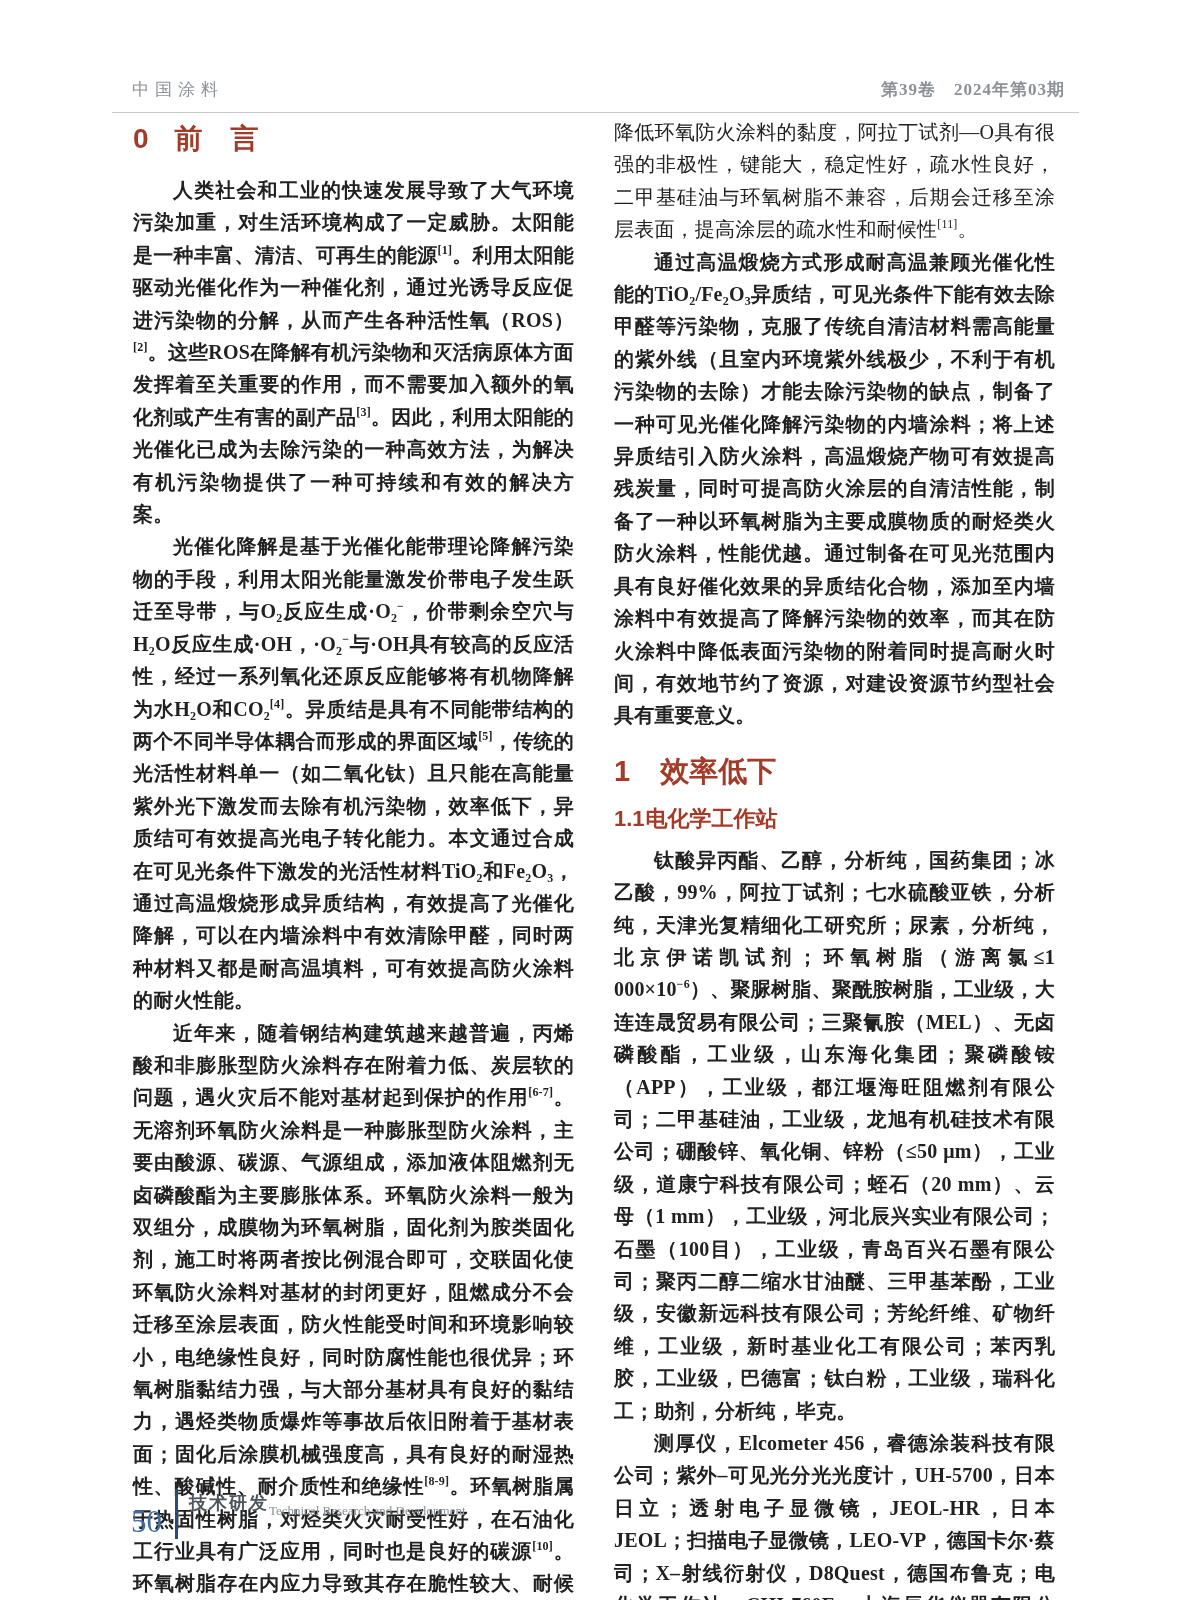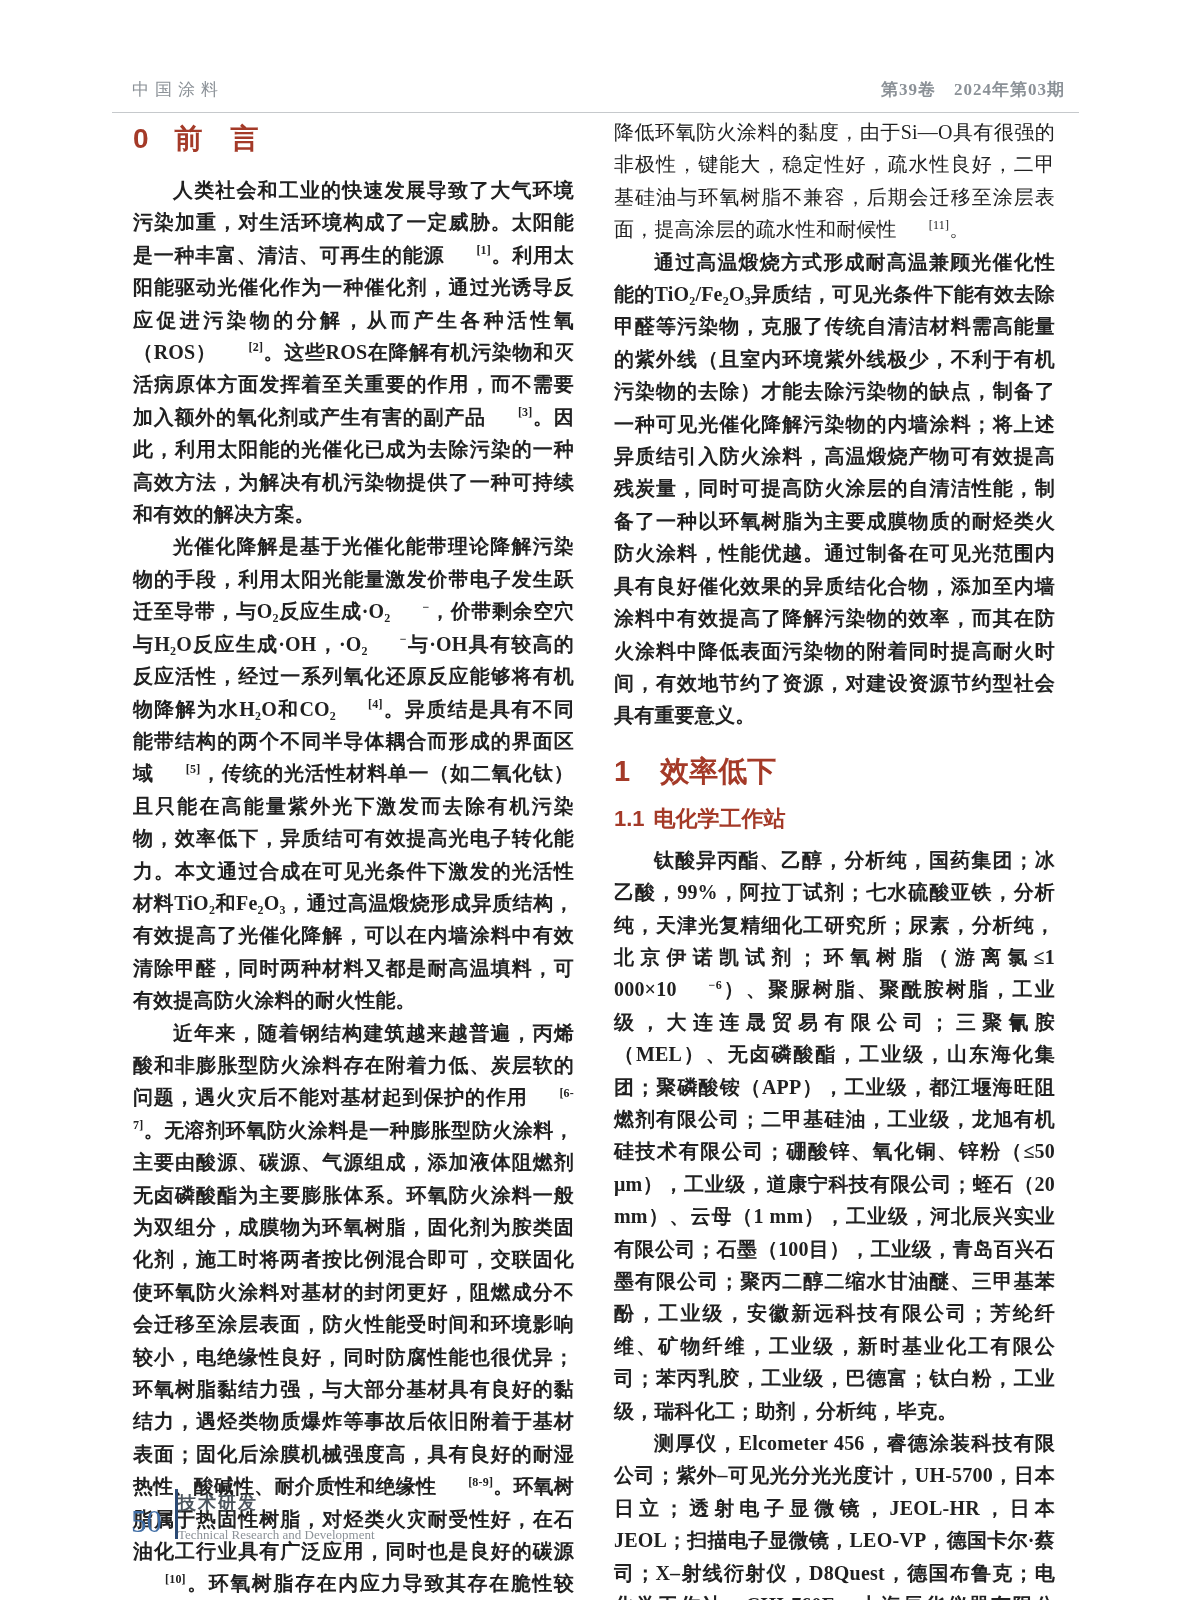--- a/index.html
+++ b/index.html
@@ -38,47 +38,47 @@
     display:flex;gap:40px;
   }
   .col{width:441px;}
   p.body{
     margin:0;
     font-size:20px;line-height:32.4px;
     text-align:justify;
     letter-spacing:0.2px;
   }
   p.indent{text-indent:2em;font-weight:bold;}
-  sup{font-size:12px;line-height:0;vertical-align:super;margin-left:32px;}
+  sup{font-size:12px;line-height:0;vertical-align:super;}
   
   .h-sec{
     font-family:"Liberation Sans","DejaVu Sans",sans-serif;
     color:var(--accent-red);
     font-weight:bold;
     display:flex;align-items:baseline;
   }
   h1.h-sec{font-size:28px;margin:4px 0 16px 0;gap:26px;}
   h2.h-sec{font-size:29px;margin:20px 0 12px 0;gap:30px;}
-  h3.h-sec{font-size:22px;margin:0 0 10px 0;gap:9px;}
+  h3.h-sec{font-size:22px;margin:0 0 10px 0;gap:1px;}
   
   .footer{
     position:absolute;left:131px;top:1489px;
     display:flex;align-items:stretch;height:50px;
   }
   .footer .pageno{
     align-self:flex-end;
     font-size:31px;line-height:34px;
     color:var(--footer-blue);
     margin-right:13px;
     text-align:center;
   }
   .footer .bar{width:3px;background:var(--footer-bar-navy);}
   .footer .fsec{
-    display:flex;flex-direction:column;justify-content:flex-start;
-    padding-top:2px;
+    display:flex;flex-direction:row;justify-content:flex-start;
+    padding-left:11px;padding-top:2px;
   }
   .footer .fcn{
     font-family:"Liberation Sans","DejaVu Sans",sans-serif;
     font-weight:bold;font-size:18px;
     color:var(--footer-label-gray);
     letter-spacing:2px;
   }
   .footer .fen{
     font-size:13px;margin-top:12px;
     color:var(--footer-sub-gray);
@@ -100,21 +100,21 @@
       <h1 class="h-sec">
         <span>0</span>
         <span>前　言</span>
       </h1>
       <p class="body indent"><span>人类社会和工业的快速发展导致了大气环境污染加重，对生活环境构成了一定威胁。太阳能是一种丰富、清洁、可再生的能源</span><sup>[1]</sup><span>。利用太阳能驱动光催化作为一种催化剂，通过光诱导反应促进污染物的分解，从而产生各种活性氧（ROS）</span><sup>[2]</sup><span>。这些ROS在降解有机污染物和灭活病原体方面发挥着至关重要的作用，而不需要加入额外的氧化剂或产生有害的副产品</span><sup>[3]</sup><span>。因此，利用太阳能的光催化已成为去除污染的一种高效方法，为解决有机污染物提供了一种可持续和有效的解决方案。</span></p>
       <p class="body indent"><span>光催化降解是基于光催化能带理论降解污染物的手段，利用太阳光能量激发价带电子发生跃迁至导带，与O₂反应生成·O₂</span><sup>−</sup><span>，价带剩余空穴与H₂O反应生成·OH，·O₂</span><sup>−</sup><span>与·OH具有较高的反应活性，经过一系列氧化还原反应能够将有机物降解为水H₂O和CO₂</span><sup>[4]</sup><span>。异质结是具有不同能带结构的两个不同半导体耦合而形成的界面区域</span><sup>[5]</sup><span>，传统的光活性材料单一（如二氧化钛）且只能在高能量紫外光下激发而去除有机污染物，效率低下，异质结可有效提高光电子转化能力。本文通过合成在可见光条件下激发的光活性材料TiO₂和Fe₂O₃，通过高温煅烧形成异质结构，有效提高了光催化降解，可以在内墙涂料中有效清除甲醛，同时两种材料又都是耐高温填料，可有效提高防火涂料的耐火性能。</span></p>
       <p class="body indent"><span>近年来，随着钢结构建筑越来越普遍，丙烯酸和非膨胀型防火涂料存在附着力低、炭层软的问题，遇火灾后不能对基材起到保护的作用</span><sup>[6-7]</sup><span>。无溶剂环氧防火涂料是一种膨胀型防火涂料，主要由酸源、碳源、气源组成，添加液体阻燃剂无卤磷酸酯为主要膨胀体系。环氧防火涂料一般为双组分，成膜物为环氧树脂，固化剂为胺类固化剂，施工时将两者按比例混合即可，交联固化使环氧防火涂料对基材的封闭更好，阻燃成分不会迁移至涂层表面，防火性能受时间和环境影响较小，电绝缘性良好，同时防腐性能也很优异；环氧树脂黏结力强，与大部分基材具有良好的黏结力，遇烃类物质爆炸等事故后依旧附着于基材表面；固化后涂膜机械强度高，具有良好的耐湿热性、酸碱性、耐介质性和绝缘性</span><sup>[8-9]</sup><span>。环氧树脂属于热固性树脂，对烃类火灾耐受性好，在石油化工行业具有广泛应用，同时也是良好的碳源</span><sup>[10]</sup><span>。环氧树脂存在内应力导致其存在脆性较大、耐候性问题，常常影响耐火效果，因此引入韧性较好的聚脲树脂和耐候性优良的有机硅树脂，通过在防火涂料中添加二甲基硅油不仅可提升涂层的疏水和耐候性能，而且为无溶剂环氧防火涂料的制备提供了液料。二甲基硅油黏度小、澄清透明，可有效</span></p>
     </div>
 
     <div class="col">
-      <p class="body"><span>降低环氧防火涂料的黏度，由于Si—O具有很强的非极性，键能大，稳定性好，疏水性良好，二甲基硅油与环氧树脂不兼容，后期会迁移至涂层表面，提高涂层的疏水性和耐候性</span><sup>[11]</sup><span>。</span></p>
+      <p class="body"><span>降低环氧防火涂料的黏度，阿拉丁试剂—O具有很强的非极性，键能大，稳定性好，疏水性良好，二甲基硅油与环氧树脂不兼容，后期会迁移至涂层表面，提高涂层的疏水性和耐候性</span><sup>[11]</sup><span>。</span></p>
       <p class="body indent"><span>通过高温煅烧方式形成耐高温兼顾光催化性能的TiO₂/Fe₂O₃异质结，可见光条件下能有效去除甲醛等污染物，克服了传统自清洁材料需高能量的紫外线（且室内环境紫外线极少，不利于有机污染物的去除）才能去除污染物的缺点，制备了一种可见光催化降解污染物的内墙涂料；将上述异质结引入防火涂料，高温煅烧产物可有效提高残炭量，同时可提高防火涂层的自清洁性能，制备了一种以环氧树脂为主要成膜物质的耐烃类火防火涂料，性能优越。通过制备在可见光范围内具有良好催化效果的异质结化合物，添加至内墙涂料中有效提高了降解污染物的效率，而其在防火涂料中降低表面污染物的附着同时提高耐火时间，有效地节约了资源，对建设资源节约型社会具有重要意义。</span></p>
 
       <h2 class="h-sec">
         <span>1</span>
         <span>效率低下</span>
       </h2>
       <h3 class="h-sec">
         <span>1.1</span>
         <span>电化学工作站</span>
       </h3>

